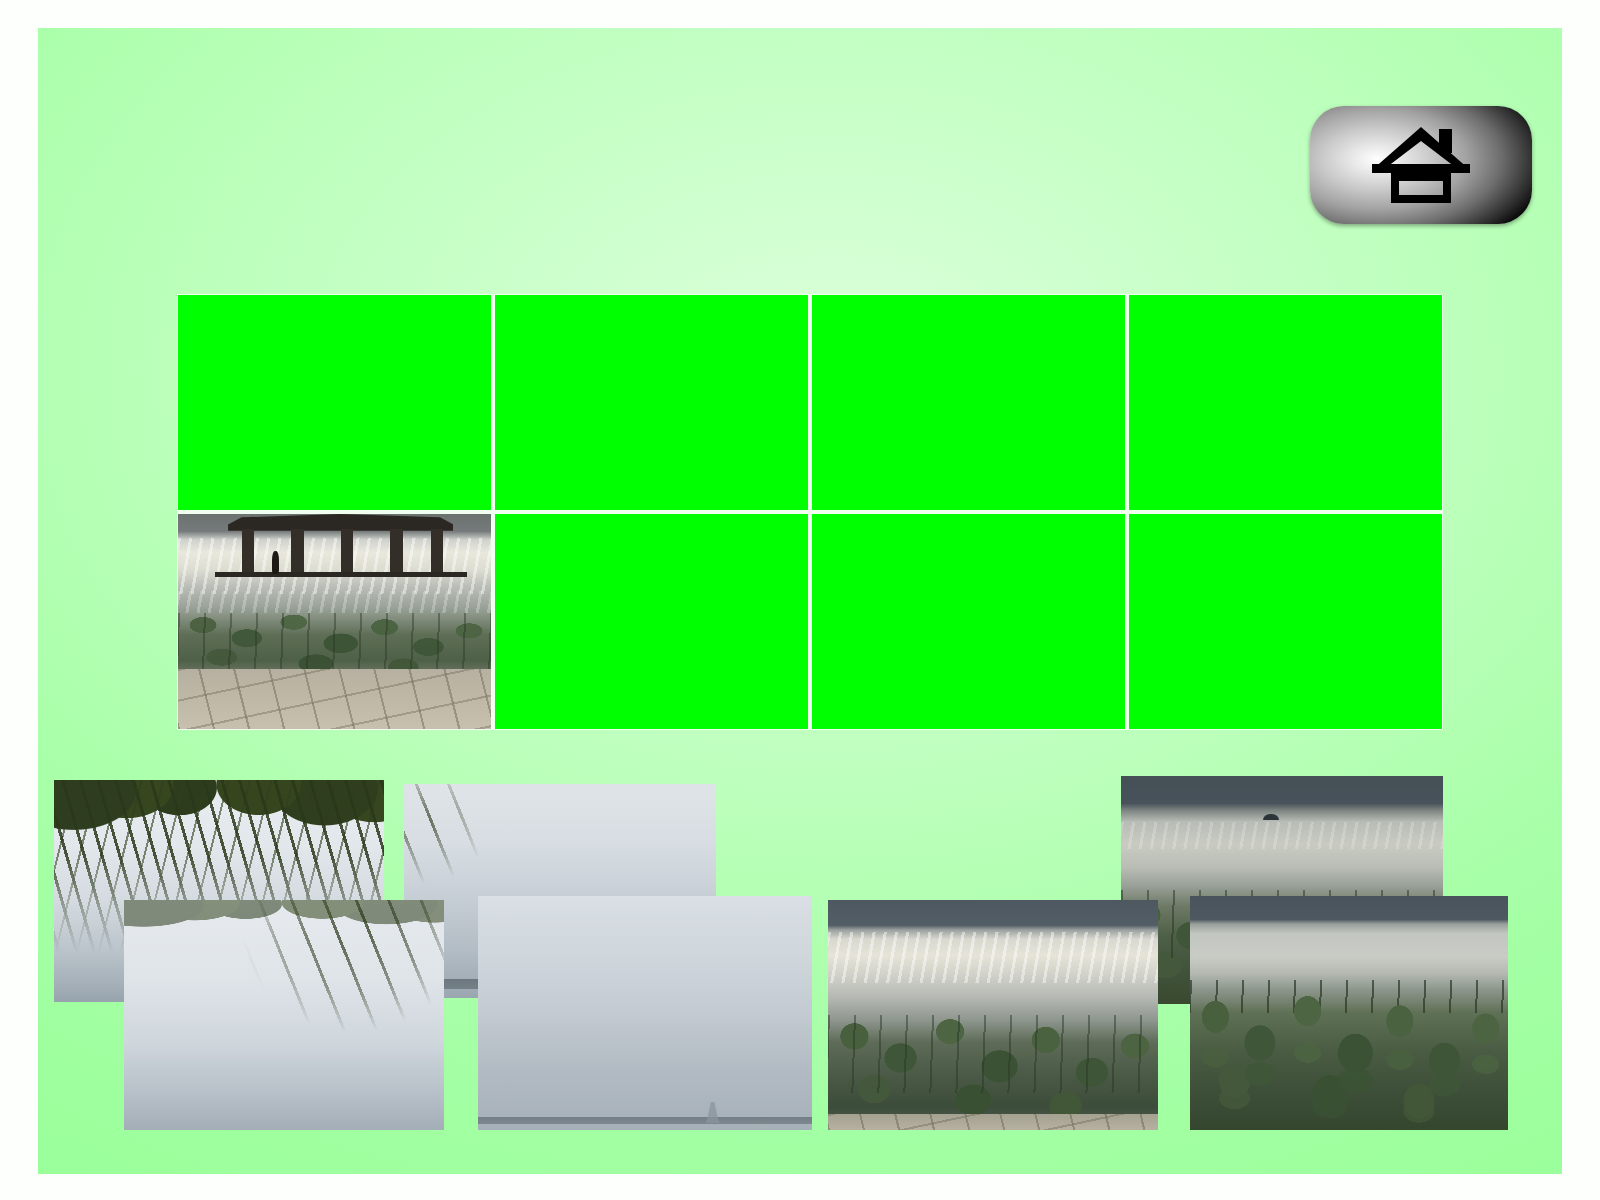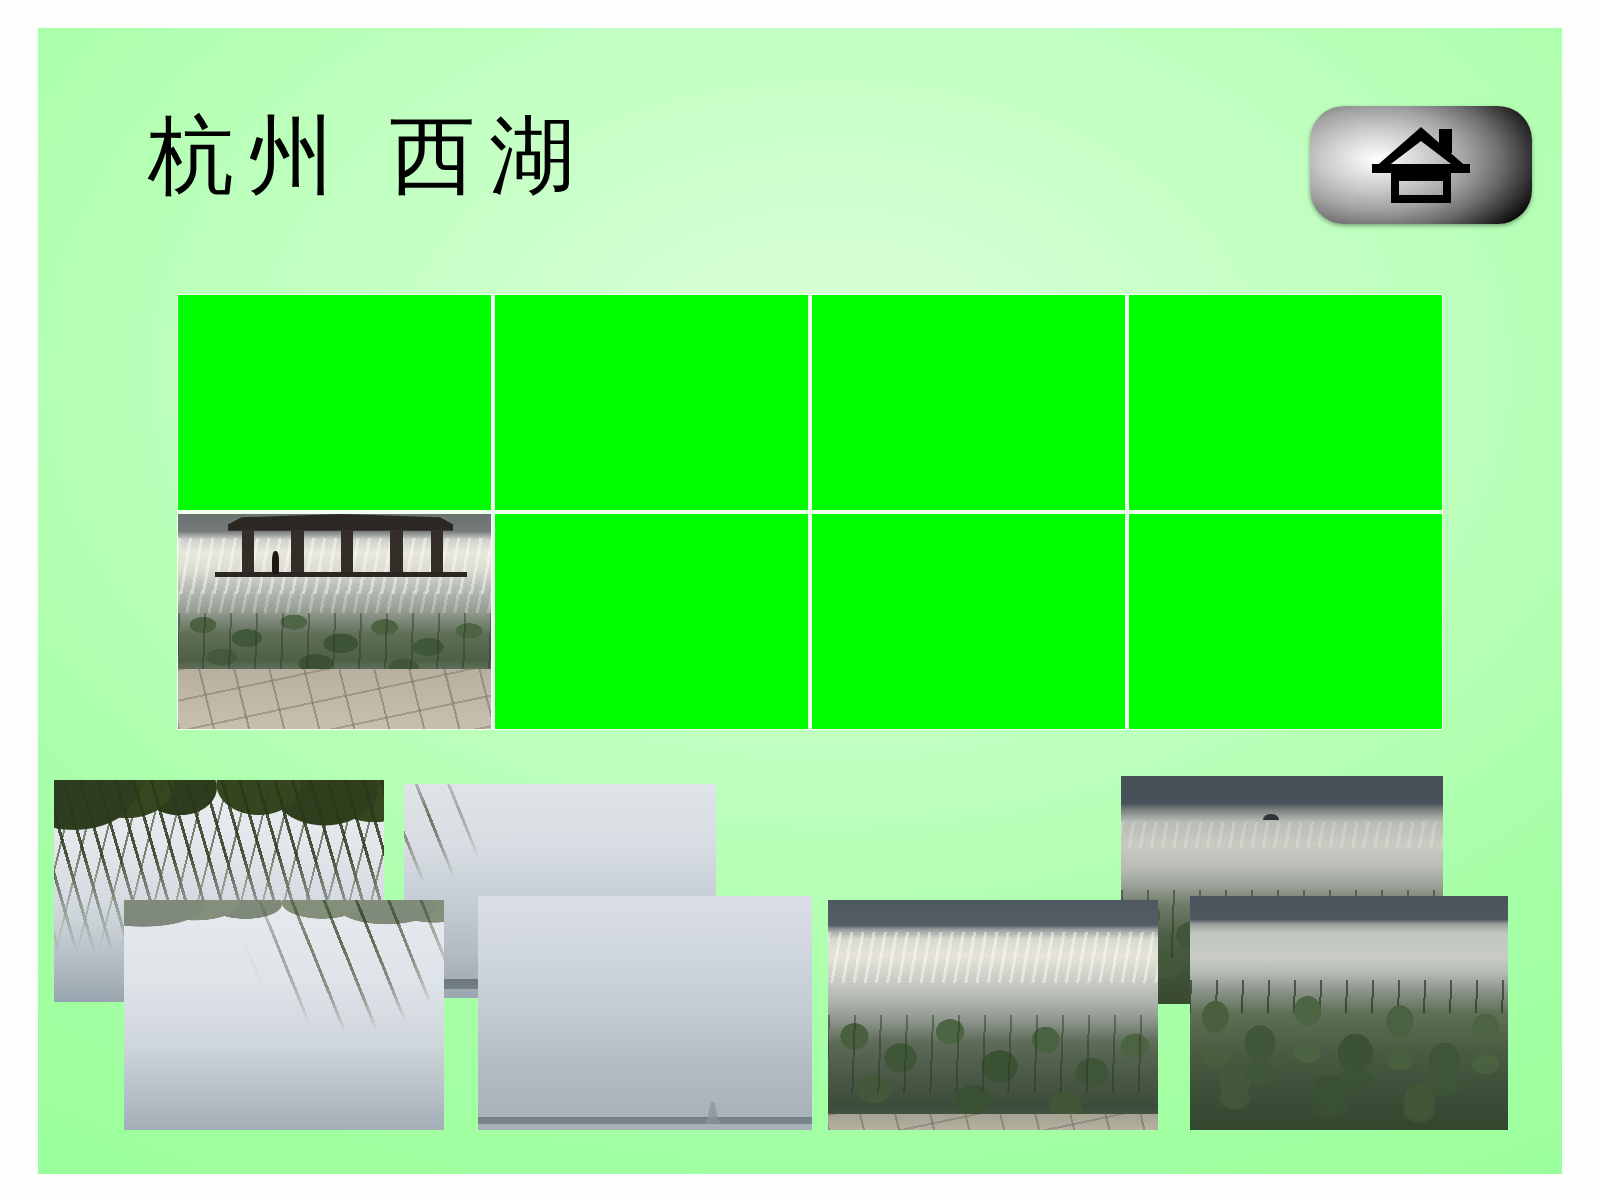--- a/index.html
+++ b/index.html
@@ -230,21 +230,20 @@
     clip-path:polygon(38% 0, 62% 0, 68% 22%, 74% 40%, 80% 62%, 86% 82%, 100% 100%, 0 100%, 14% 82%, 20% 62%, 26% 40%, 32% 22%);
   }
 </style>
 </head>
 <body>
 
 <div id="slide">
 
   <div id="panel">
 
-    <div id="title">杭州 西湖</div>
 
     <div id="home-button">
       <svg class="house-icon" width="104" height="84" viewBox="0 0 104 84">
 
         <rect x="70" y="6" width="13" height="24" fill="#000"></rect>
 
         <path d="M52 4 L101 47 L90 47 L52 18 L14 47 L3 47 Z" fill="#000"></path>
 
         <rect x="3" y="41" width="98" height="9" fill="#000"></rect>
 

